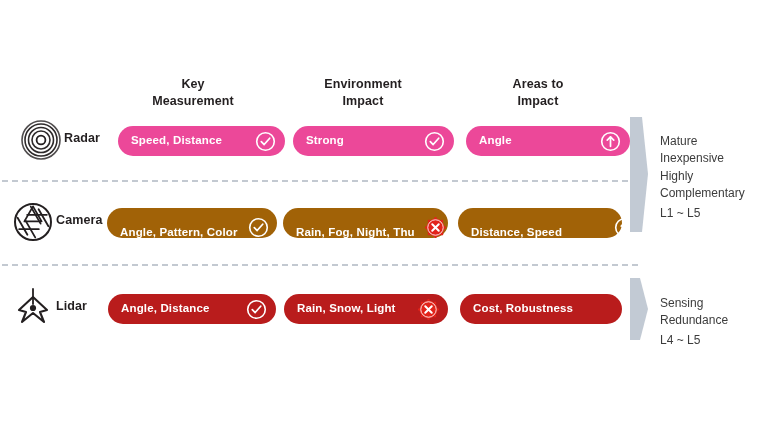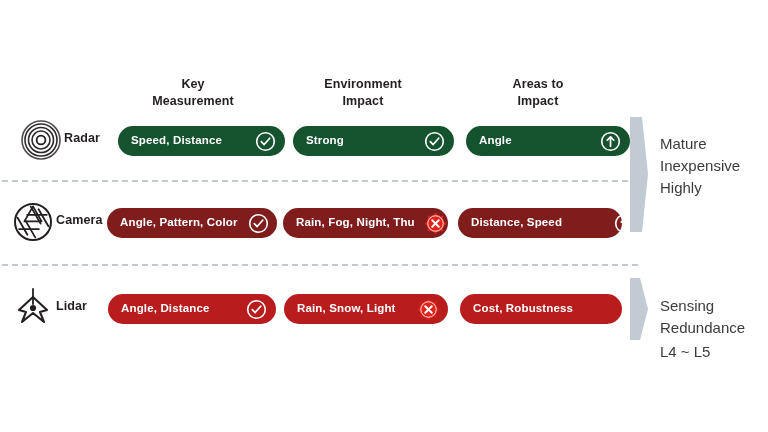--- a/index.html
+++ b/index.html
@@ -83,22 +83,22 @@
     padding: 0 9px 0 13px;
     box-sizing: border-box;
     color: #ffffff;
     font-size: 11.5px;
     font-weight: bold;
     letter-spacing: 0.15px;
     white-space: nowrap;
   }
   .pill .ptext { line-height: 1; }
 
-  .pill-blue   { background: #14532d; }
-  .pill-green  { background: #7f1d1d; }
+  .pill-blue   { background: #ec4899; }
+  .pill-green  { background: #a16207; align-items: flex-end; }
   .pill-orange { background: #b91c1c; }
 
   .status { width: 21px; height: 21px; flex: 0 0 21px; margin-left: 10px; }
   .status svg { display: block; width: 21px; height: 21px; }
 
   
   .divider {
     position: absolute;
     left: 2px;
     width: 636px;
@@ -112,21 +112,21 @@
   .arrow {
     position: absolute;
   }
   .arrow svg { display: block; }
   .arrow-1 { left: 628px; top: 105px; }
   .arrow-2 { left: 628px; top: 266px; }
 
   .note {
     position: absolute;
     left: 660px;
-    font-size: 15px;
+    font-size: 12px;
     line-height: 1.45;
     color: #3c3c3c;
     width: 106px;
   }
   .note-1 { top: 121px; }
   .note-2 { top: 283px; }
   .note div { display: block; }
   .note .level { margin-top: 2px; }
 </style>
 </head>
@@ -327,20 +327,22 @@
   <div class="arrow arrow-2">
     <svg width="22" height="62" viewBox="0 0 22 62" xmlns="http://www.w3.org/2000/svg">
       <path d="M2 0 L12 0 L20 31 L12 62 L2 62 Z" fill="#c2cad4"></path>
     </svg>
   </div>
 
   <div class="note note-1">
     <div>Mature</div>
     <div>Inexpensive</div>
     <div>Highly</div>
+    <div>Complementary</div>
+    <div class="level">L1 ~ L5</div>
   </div>
   <div class="note note-2">
     <div>Sensing</div>
     <div>Redundance</div>
     <div class="level">L4 ~ L5</div>
   </div>
 
 </div>
 
 </body></html>

